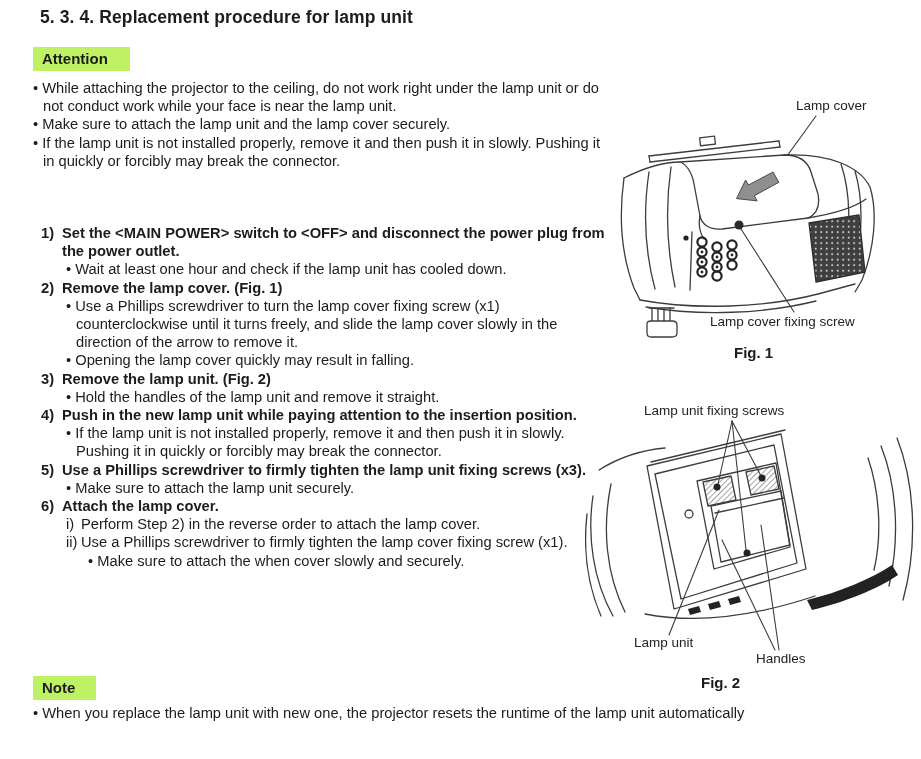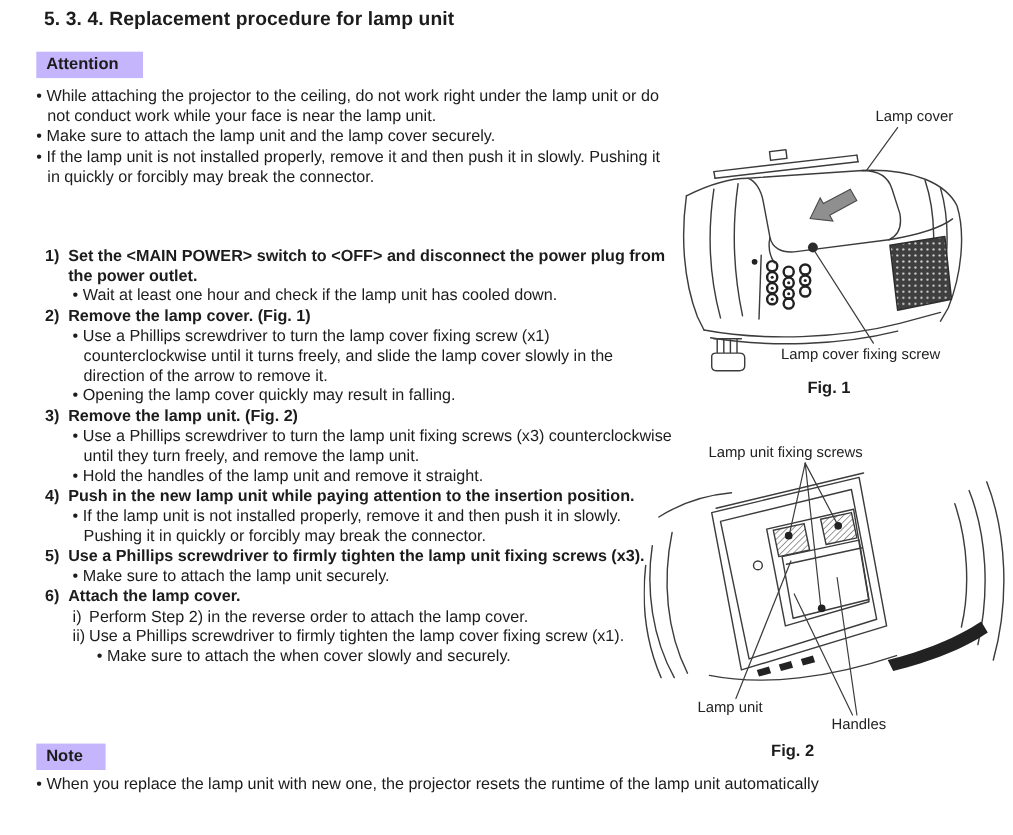--- a/index.html
+++ b/index.html
@@ -2,21 +2,21 @@
 <html><head>
 <meta charset="utf-8">
 <style>
   * { margin:0; padding:0; box-sizing:border-box; }
   html,body { background:#ffffff; }
   body { width:921px; height:759px; position:relative; font-family:"Liberation Sans",sans-serif; color:#1c1c1c; }
   .page { position:absolute; inset:0; width:921px; height:759px; background:#ffffff; overflow:hidden; }
 
   .doc-title { position:absolute; left:40px; top:7px; font-size:17.5px; font-weight:700; letter-spacing:.1px; }
 
-  .section-label { position:absolute; background:#c4b5fd; font-weight:700; font-size:15px; height:24px; padding:3px 10px 0 9px; }
+  .section-label { position:absolute; background:#bef264; font-weight:700; font-size:15px; height:24px; padding:3px 10px 0 9px; }
   #attention-label { left:33px; top:47px; width:97px; }
   #note-label { left:33px; top:676px; width:63px; }
 
   .text-block { position:absolute; font-size:14.7px; line-height:18.2px; }
   #attention-list { left:33px; top:79px; width:577px; }
   #steps { left:41px; top:224px; width:571px; }
   #note-list { left:33px; top:704px; width:882px; }
 
   .b-item { padding-left:10px; text-indent:-10px; }
   .b-item::before { content:"• "; }
@@ -78,21 +78,20 @@
       </div>
       <div class="b-item step-sub">Use a Phillips screwdriver to turn the lamp cover fixing screw (x1) counterclockwise until it turns freely, and slide the lamp cover slowly in the direction of the arrow to remove it.</div>
       <div class="b-item step-sub">Opening the lamp cover quickly may result in falling.</div>
     </div>
 
     <div class="step">
       <div class="step-row">
         <span class="step-num">3)</span>
         <span class="step-title">Remove the lamp unit. (Fig. 2)</span>
       </div>
-      <div class="b-item step-sub">Use a Phillips screwdriver to turn the lamp unit fixing screws (x3) counterclockwise until they turn freely, and remove the lamp unit.</div>
       <div class="b-item step-sub">Hold the handles of the lamp unit and remove it straight.</div>
     </div>
 
     <div class="step">
       <div class="step-row">
         <span class="step-num">4)</span>
         <span class="step-title">Push in the new lamp unit while paying attention to the insertion position.</span>
       </div>
       <div class="b-item step-sub">If the lamp unit is not installed properly, remove it and then push it in slowly. Pushing it in quickly or forcibly may break the connector.</div>
     </div>

